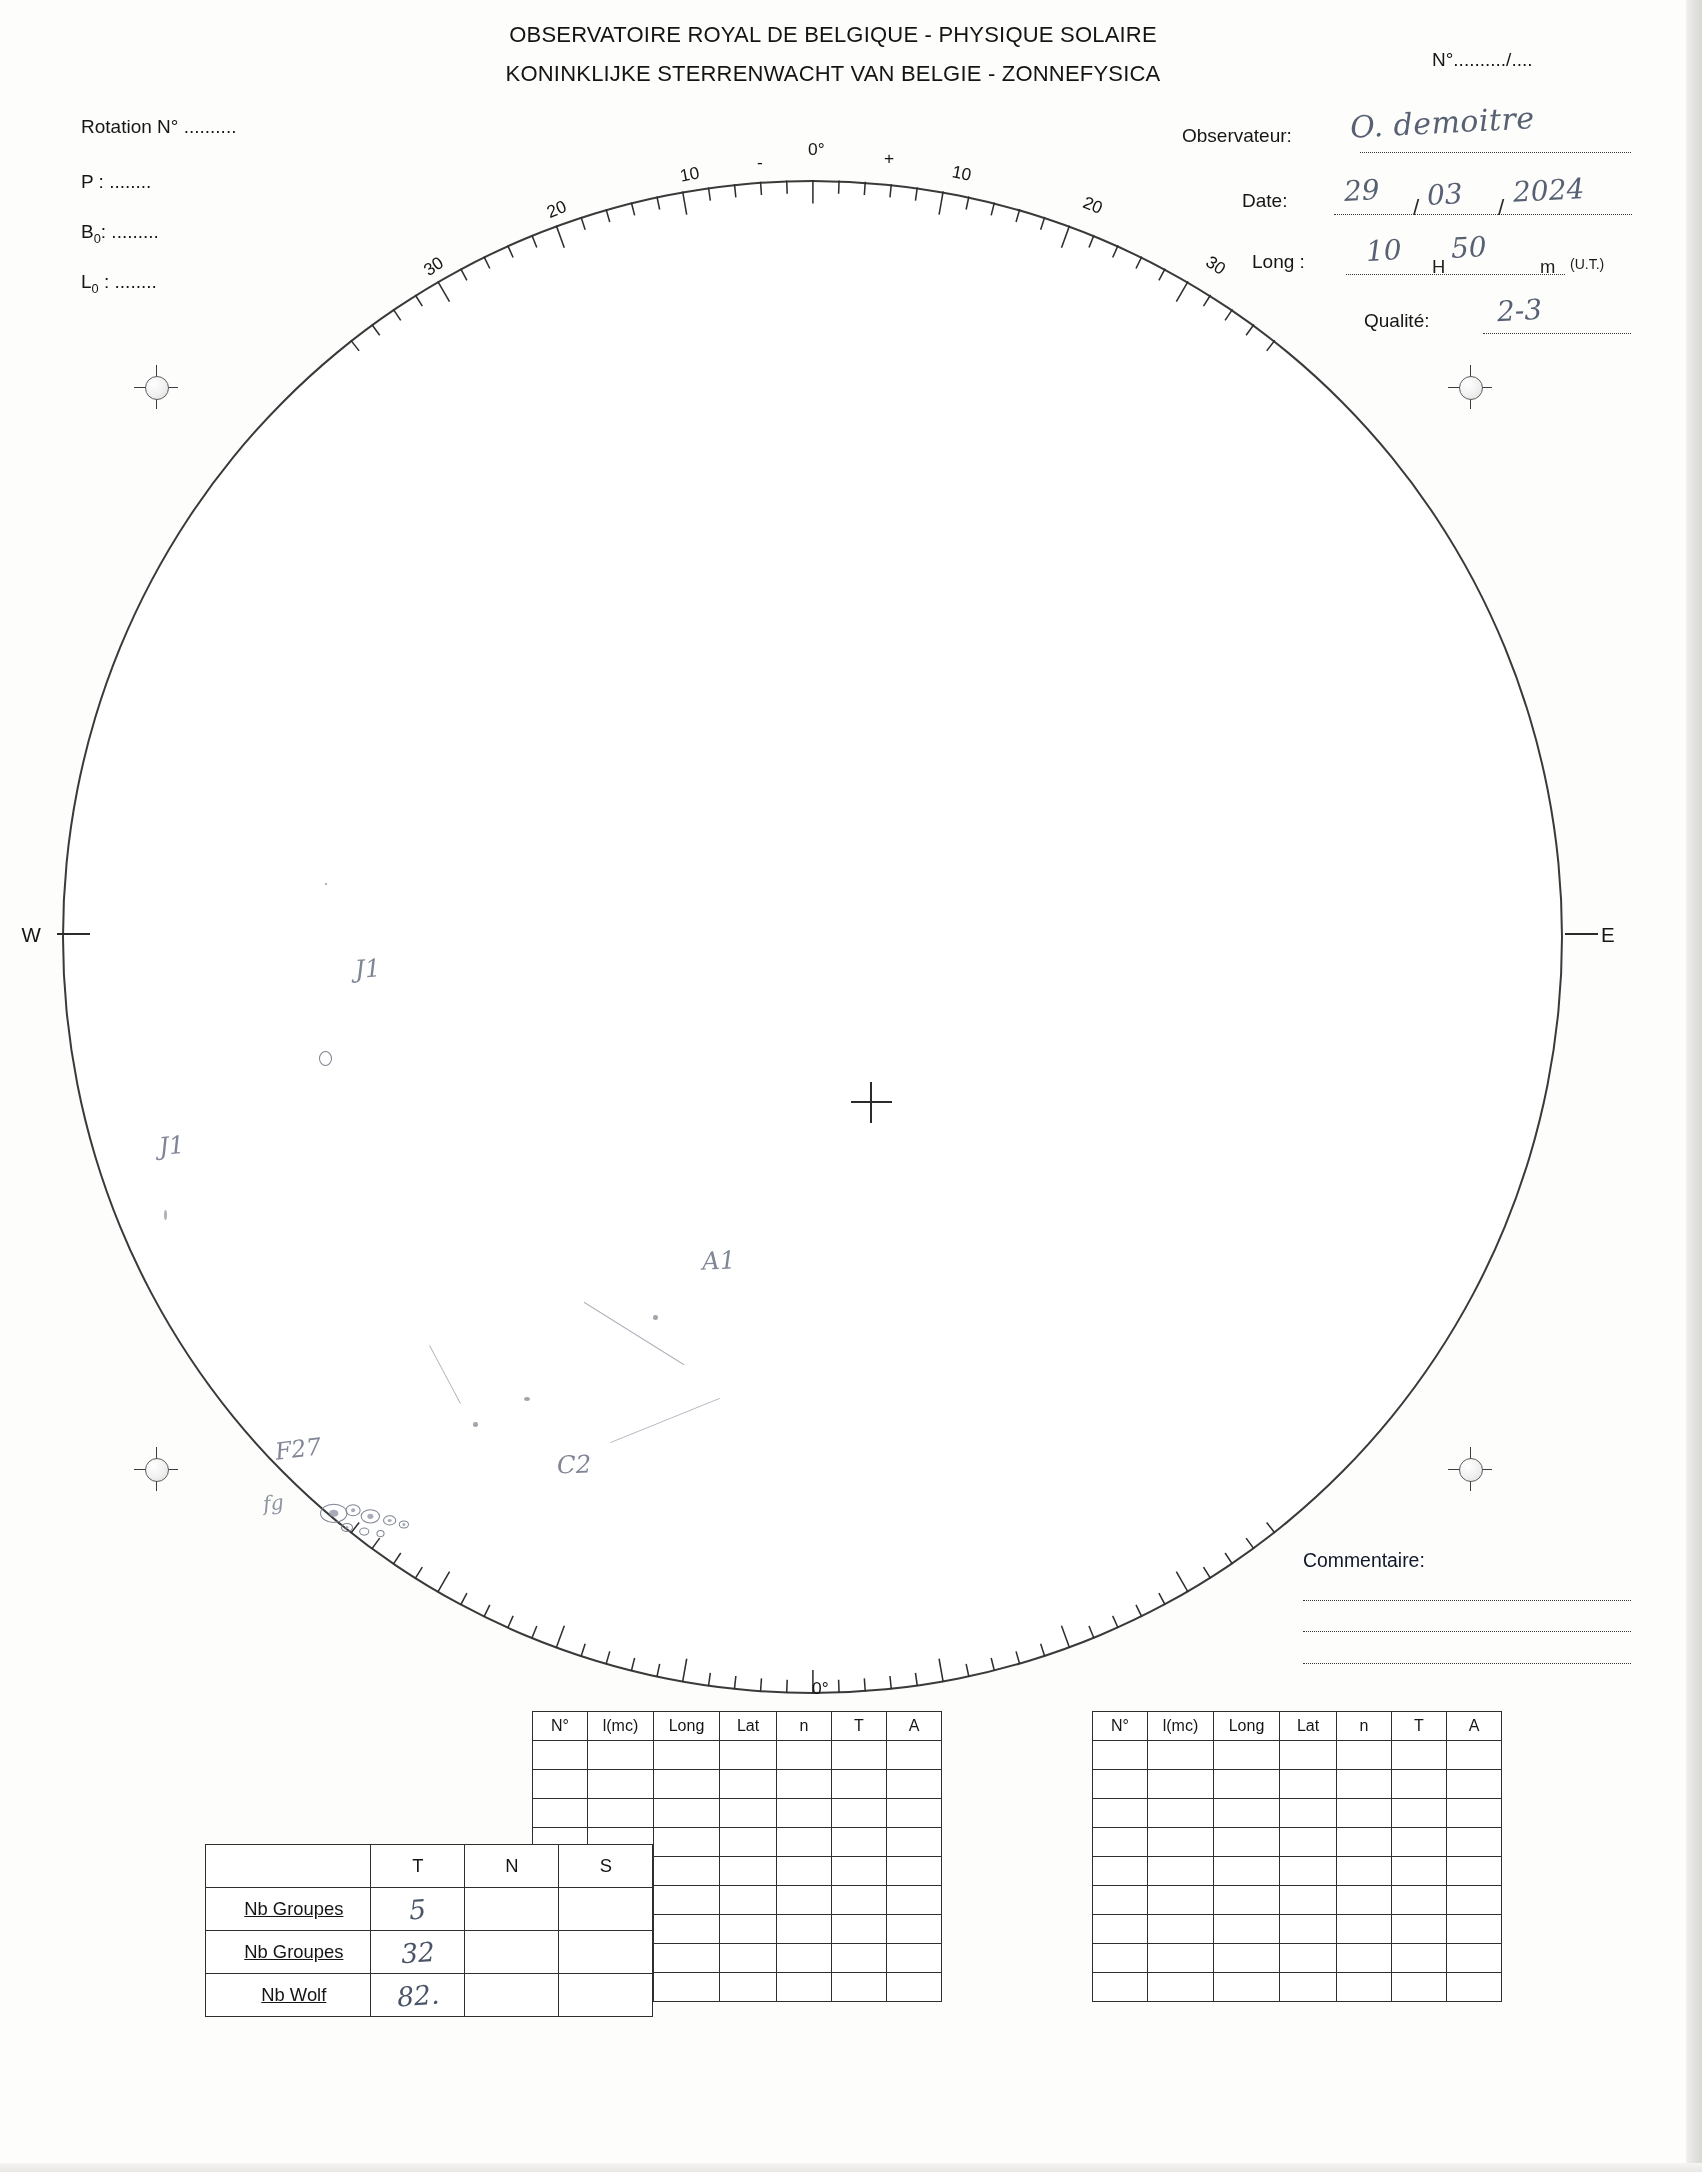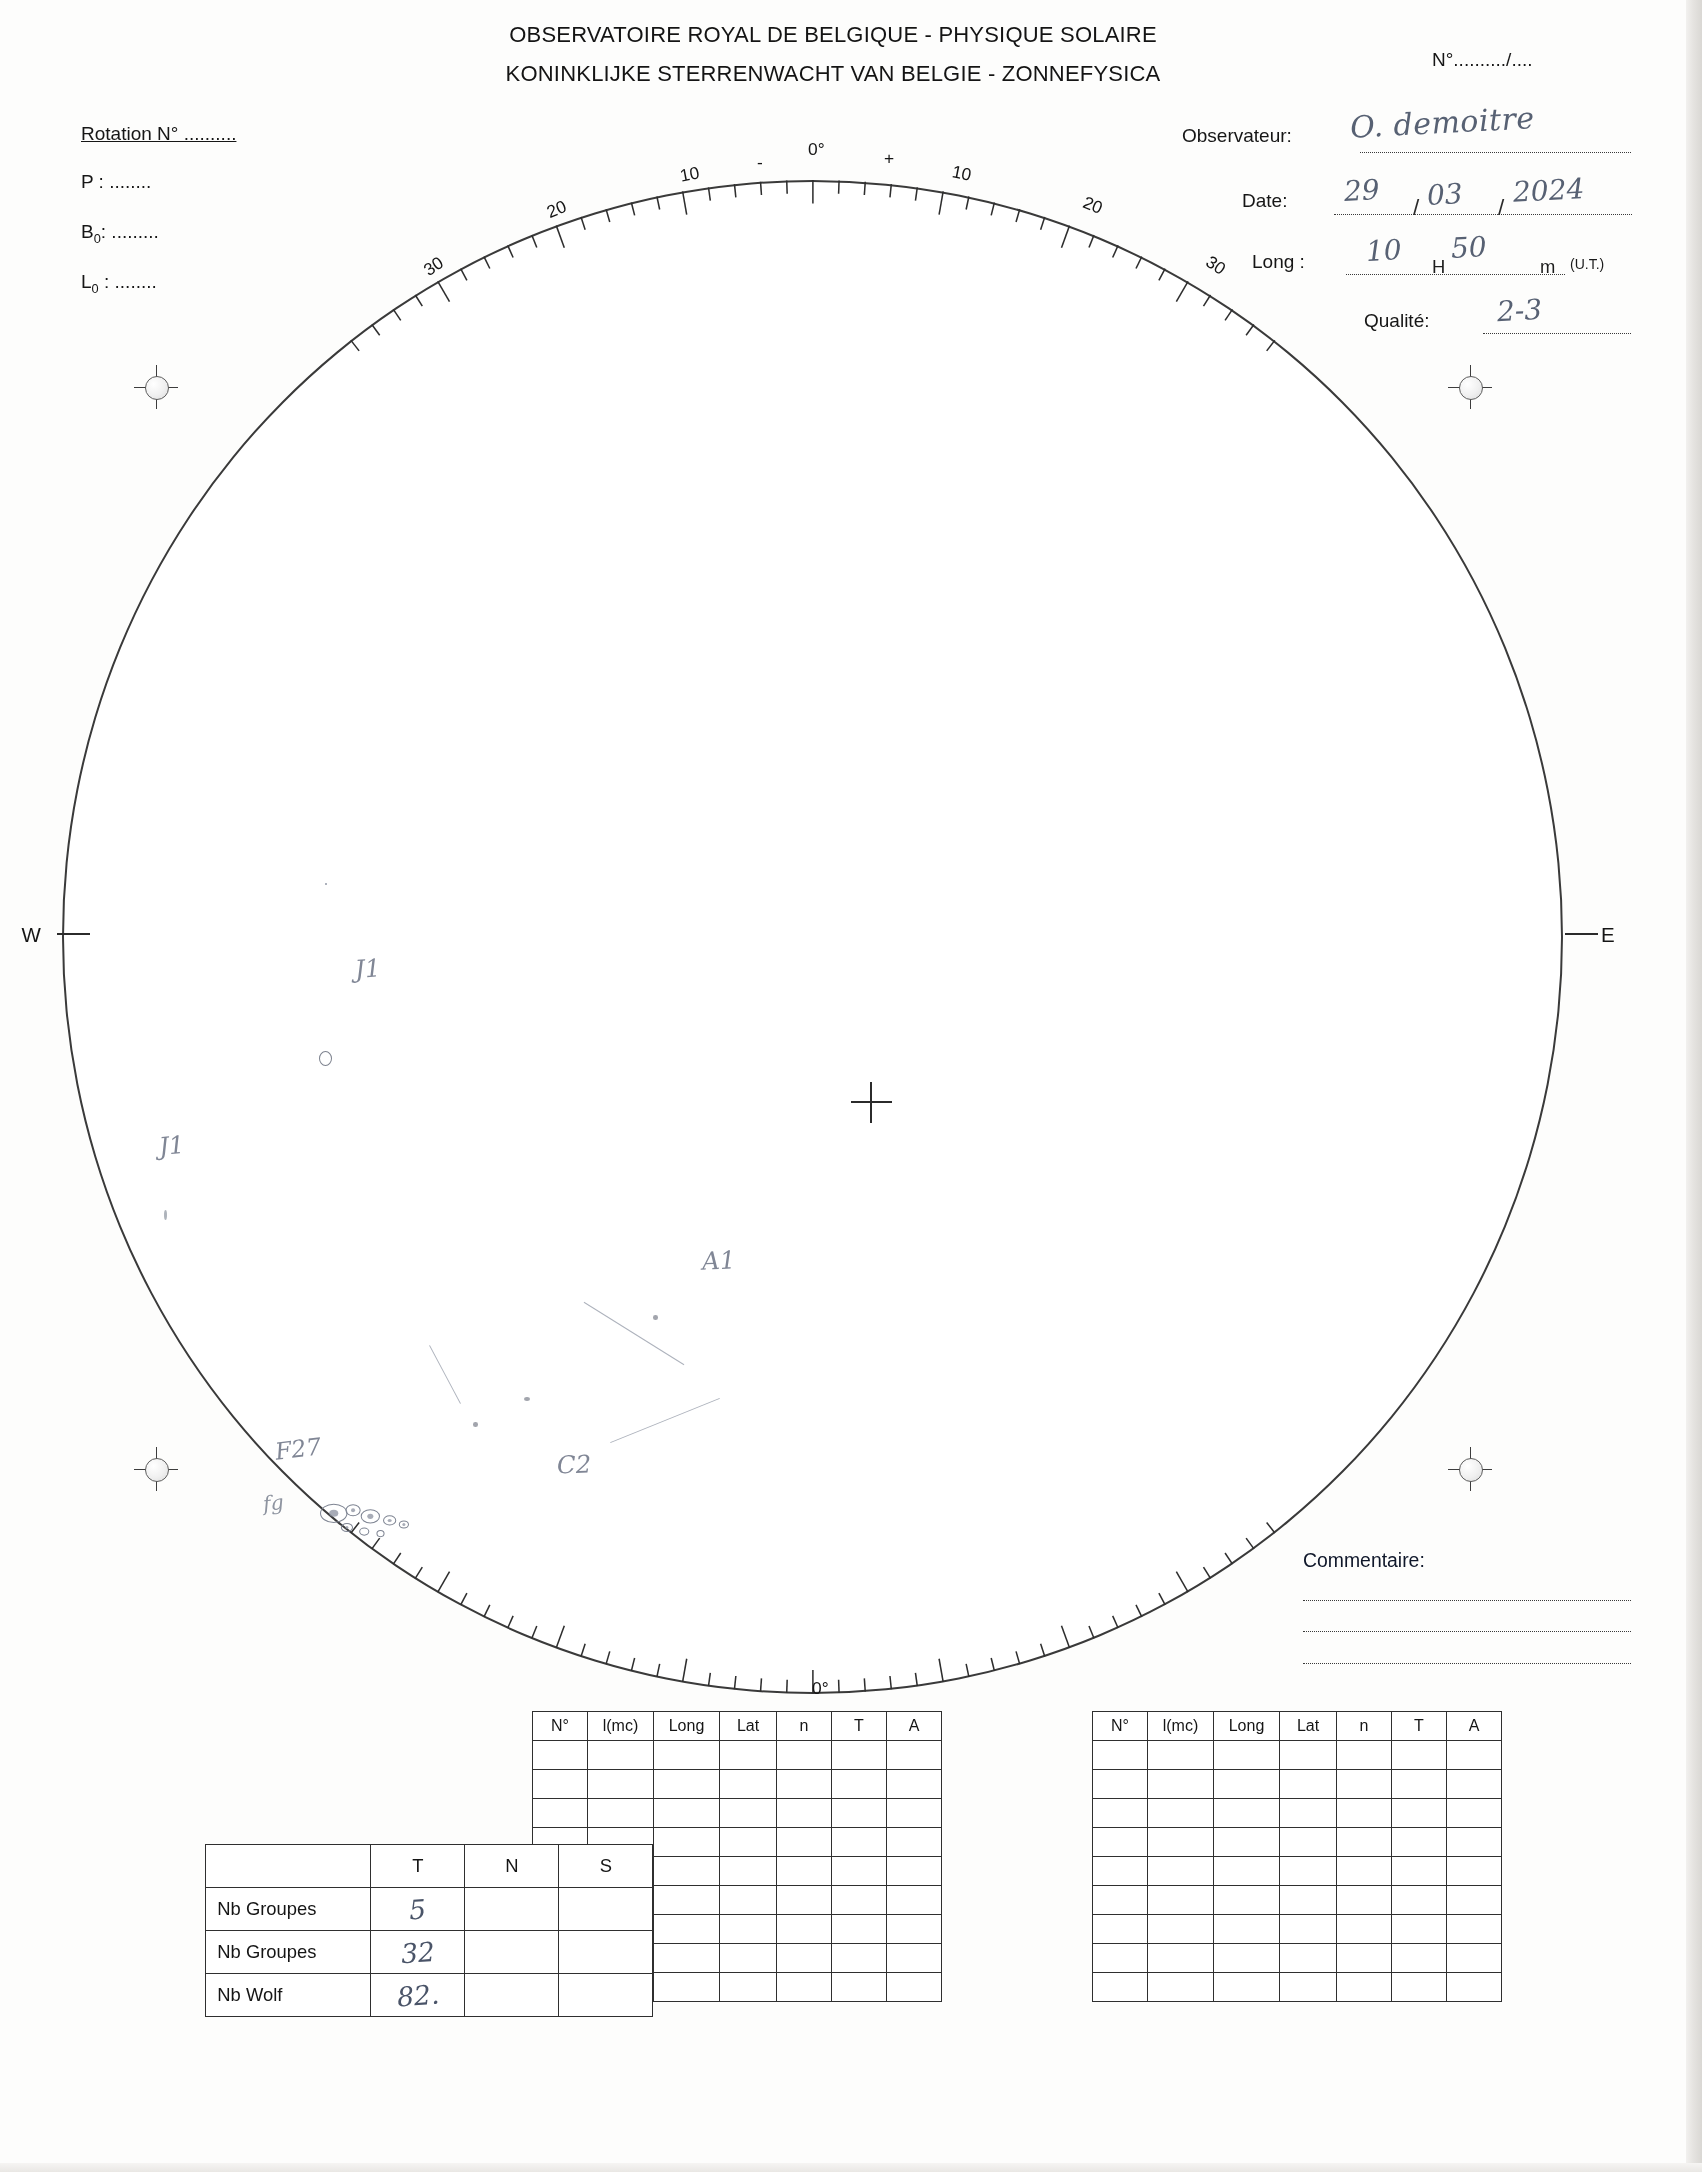--- a/index.html
+++ b/index.html
@@ -48,21 +48,21 @@
   #title1 { left: 373px; top: 21.5px; width: 920px; }
   #title2 { left: 373px; top: 61px; width: 920px; }
 
   
   .lbl-left {
     position: absolute;
     font-size: 19px;
     white-space: nowrap;
     color: #161616;
   }
-  #rot-label  { left: 81px; top: 123px; text-decoration: underline; }
+  #rot-label  { left: 81px; top: 116px; }
   #p-label    { left: 81px; top: 171px; }
   #b0-label   { left: 81px; top: 221px; }
   #l0-label   { left: 81px; top: 271px; }
   .sub {
     font-size: 12.8px;
     vertical-align: sub;
   }
 
   
   .lbl-right {
@@ -267,21 +267,21 @@
   .grp-table th.c-lat  { width: 56px; }
   .grp-table th.c-n    { width: 54px; }
   .grp-table th.c-t    { width: 54px; }
   .grp-table th.c-a    { width: 54px; }
 
   #table-counts { left: 205px; top: 1844px; }
   #table-counts td, #table-counts th {
     height: 42px;
     font-size: 18.4px;
   }
-  #table-counts .rowlab { width: 153px; text-align: left; padding-left: 11.3px; }
+  #table-counts .rowlab { width: 153px; text-align: center; padding-left: 11.3px; text-decoration: underline; }
   #table-counts .numcol { width: 93px; }
   .count-hand {
     font-family: "DejaVu Serif", serif;
     font-style: italic;
     font-size: 26.6px;
     color: #4a5468;
     display: inline-block;
     transform: rotate(-4deg);
   }
 

